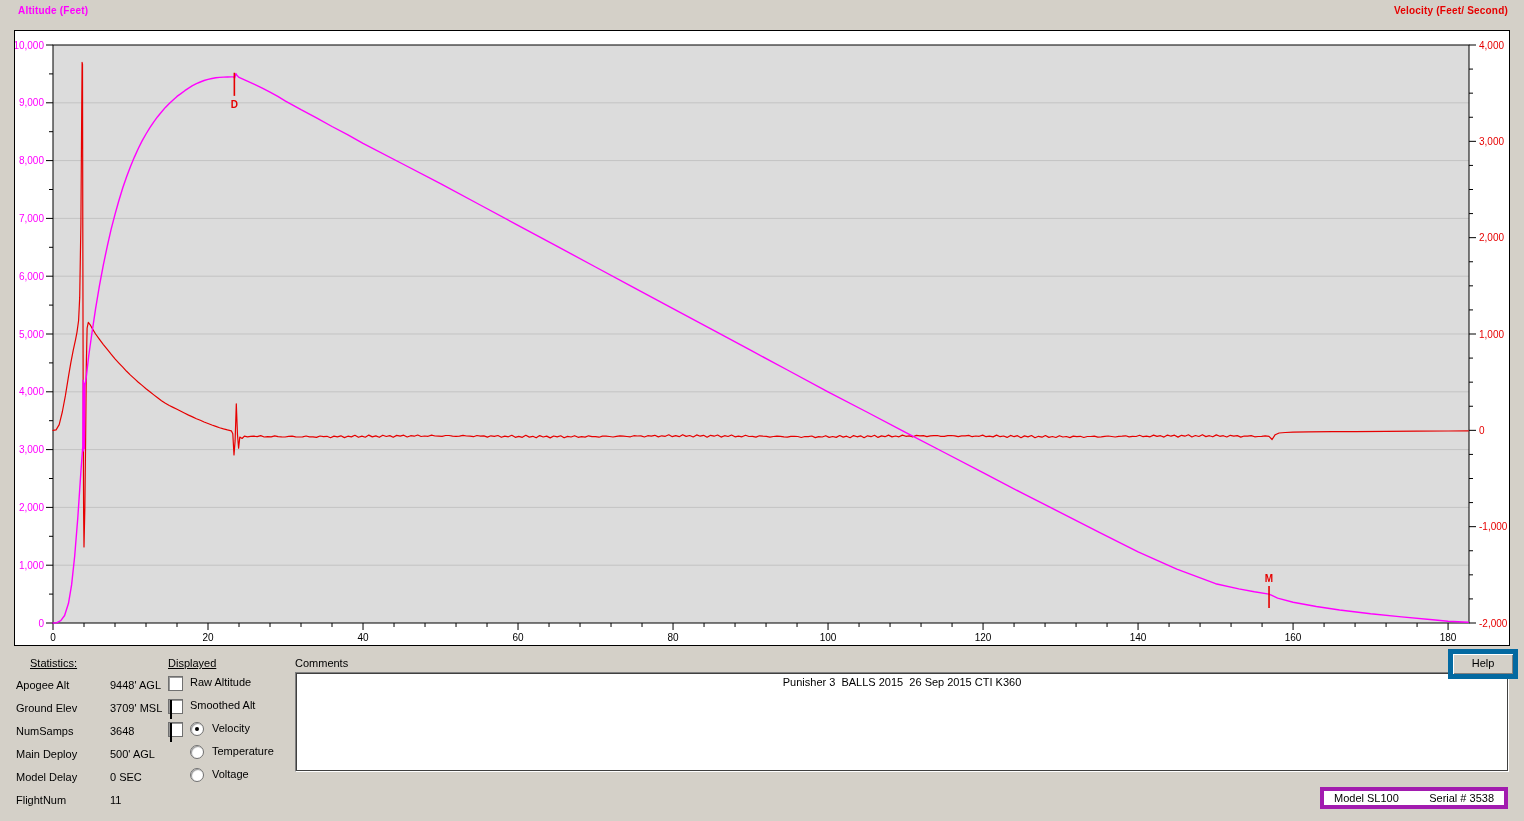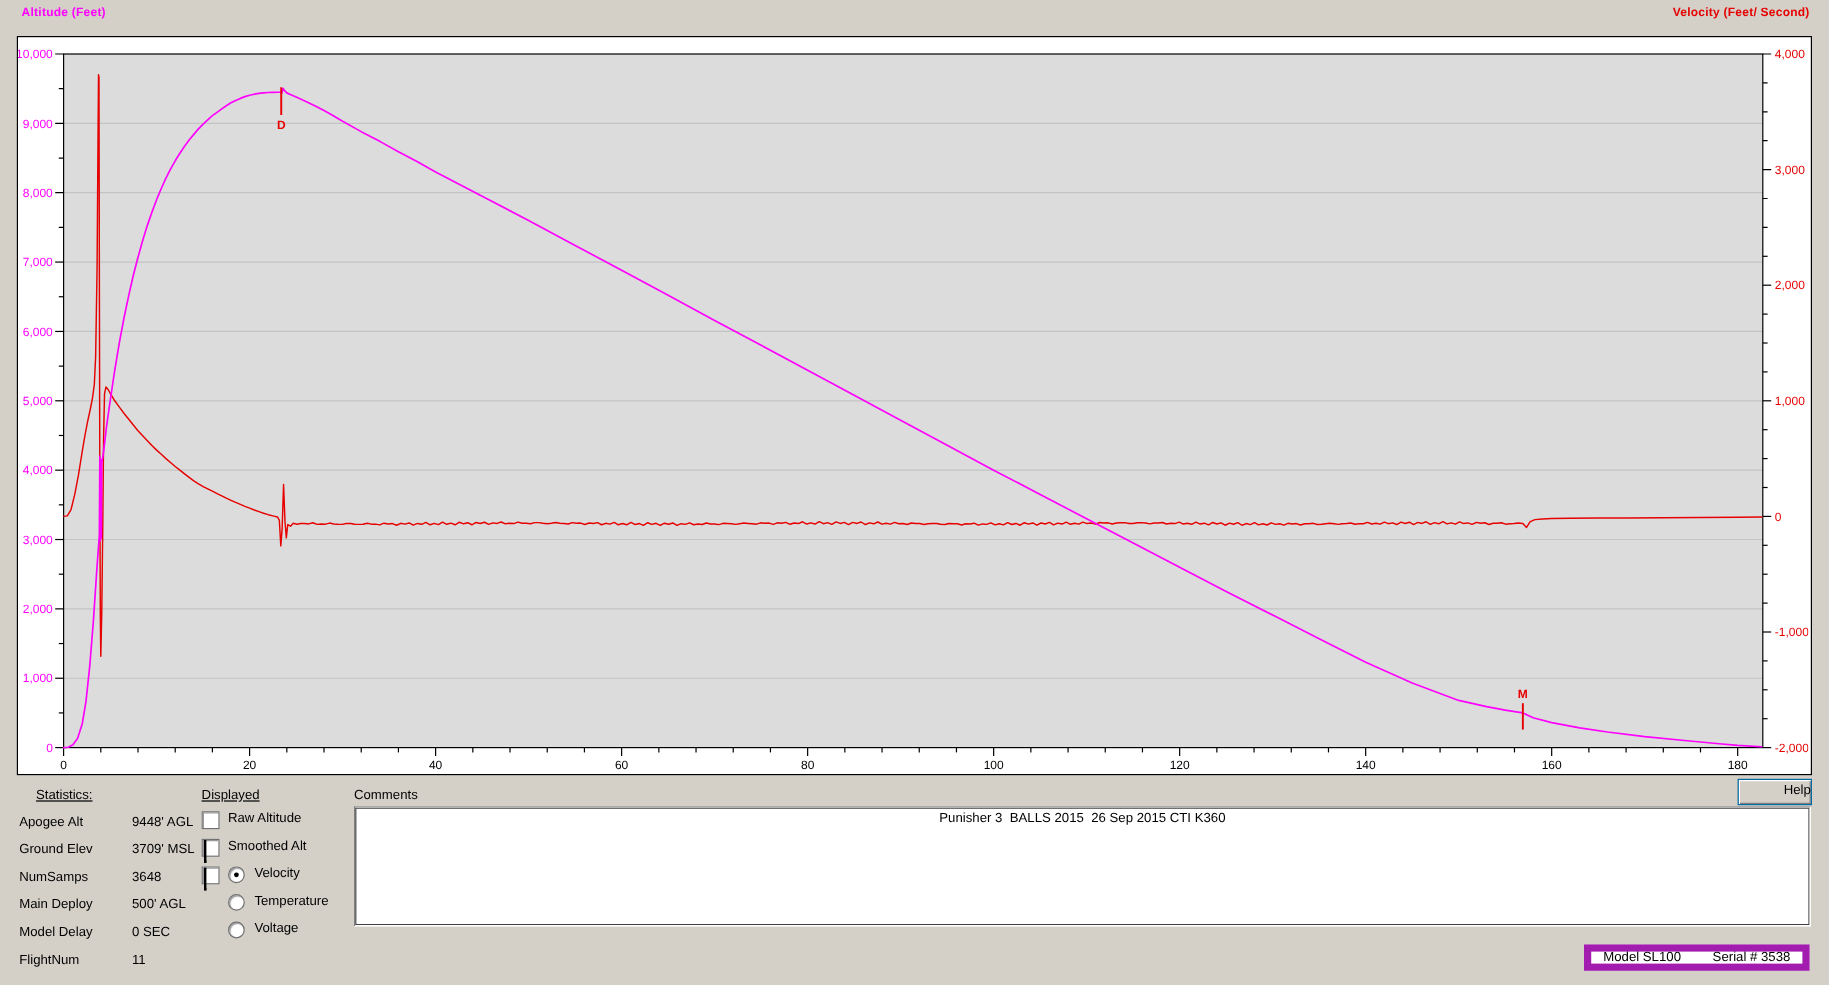--- a/index.html
+++ b/index.html
@@ -23,23 +23,23 @@
   .radio{width:12px;height:12px;border-radius:50%;background:#fff;border:1px solid #707070;
          box-shadow:inset 1px 1px 1px #999;display:inline-block;position:relative;}
   .radio-dot{width:4px;height:4px;border-radius:50%;background:#000;position:absolute;left:4px;top:4px;}
   .ctl-label{font-size:11px;position:absolute;top:0px;white-space:nowrap;}
   #comments-box{left:295px;top:672px;width:1204px;height:92px;background:#fff;
                 border:1px solid #808080;border-bottom-color:#fff;border-right-color:#fff;
                 box-shadow:0 0 0 1px #404040 inset;
                 font-family:"Liberation Sans",sans-serif;font-size:11px;padding:3px 4px;resize:none;
                 white-space:pre-wrap;outline:none;text-align:center;}
   #help-button{left:1448px;top:649px;width:60px;height:20px;background:#d4d0c8;
-               border:1px solid #0369a1;box-shadow:inset 1px 1px 0 #fff,inset -1px -1px 0 #808080;
-               font-size:11px;text-align:right;line-height:18px;cursor:default;}
-  #device-box{left:1320px;top:787px;width:188px;height:22px;background:#fff;border:6px solid #a21caf;
+               border:5px solid #0369a1;box-shadow:inset 1px 1px 0 #fff,inset -1px -1px 0 #808080;
+               font-size:11px;text-align:center;line-height:18px;cursor:default;}
+  #device-box{left:1320px;top:787px;width:188px;height:22px;background:#fff;border:4px solid #a21caf;
               font-size:11px;display:flex;align-items:center;justify-content:space-between;
               padding:0 10px;box-sizing:border-box;white-space:nowrap;}
 </style>
 </head>
 <body>
 
 <div class="abs axis-title" id="title-left" style="color: rgb(255, 0, 255);">Altitude (Feet)</div>
 <div class="abs axis-title" id="title-right" style="color: rgb(230, 0, 0);">Velocity (Feet/ Second)</div>
 
 <div class="abs" id="chart-widget">

